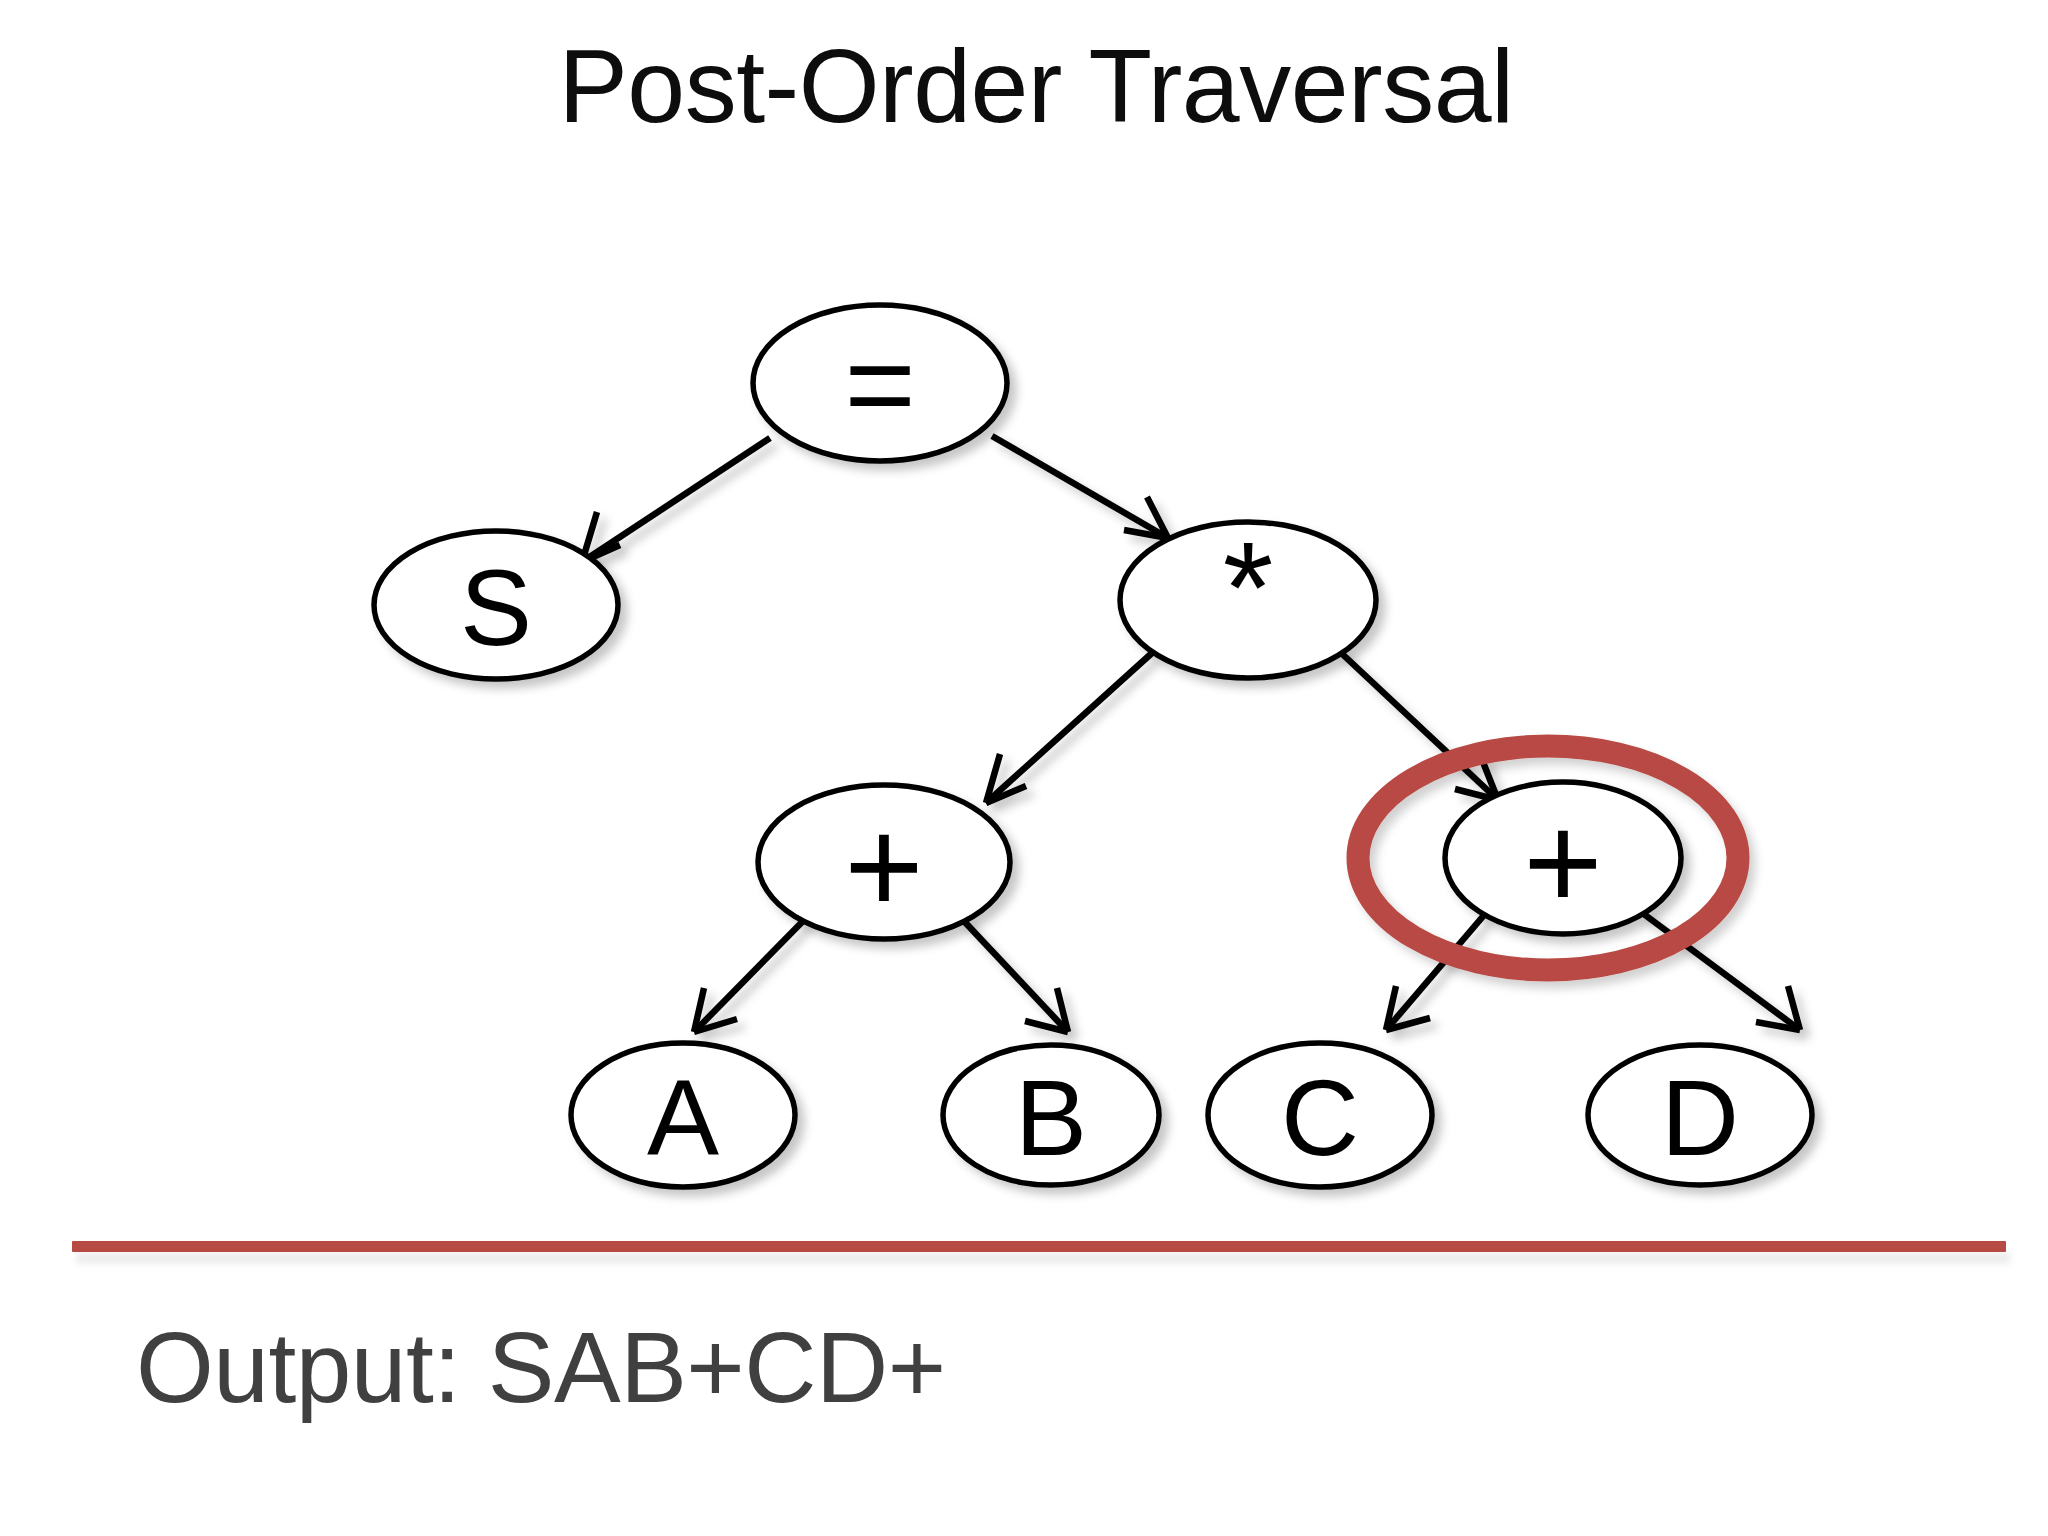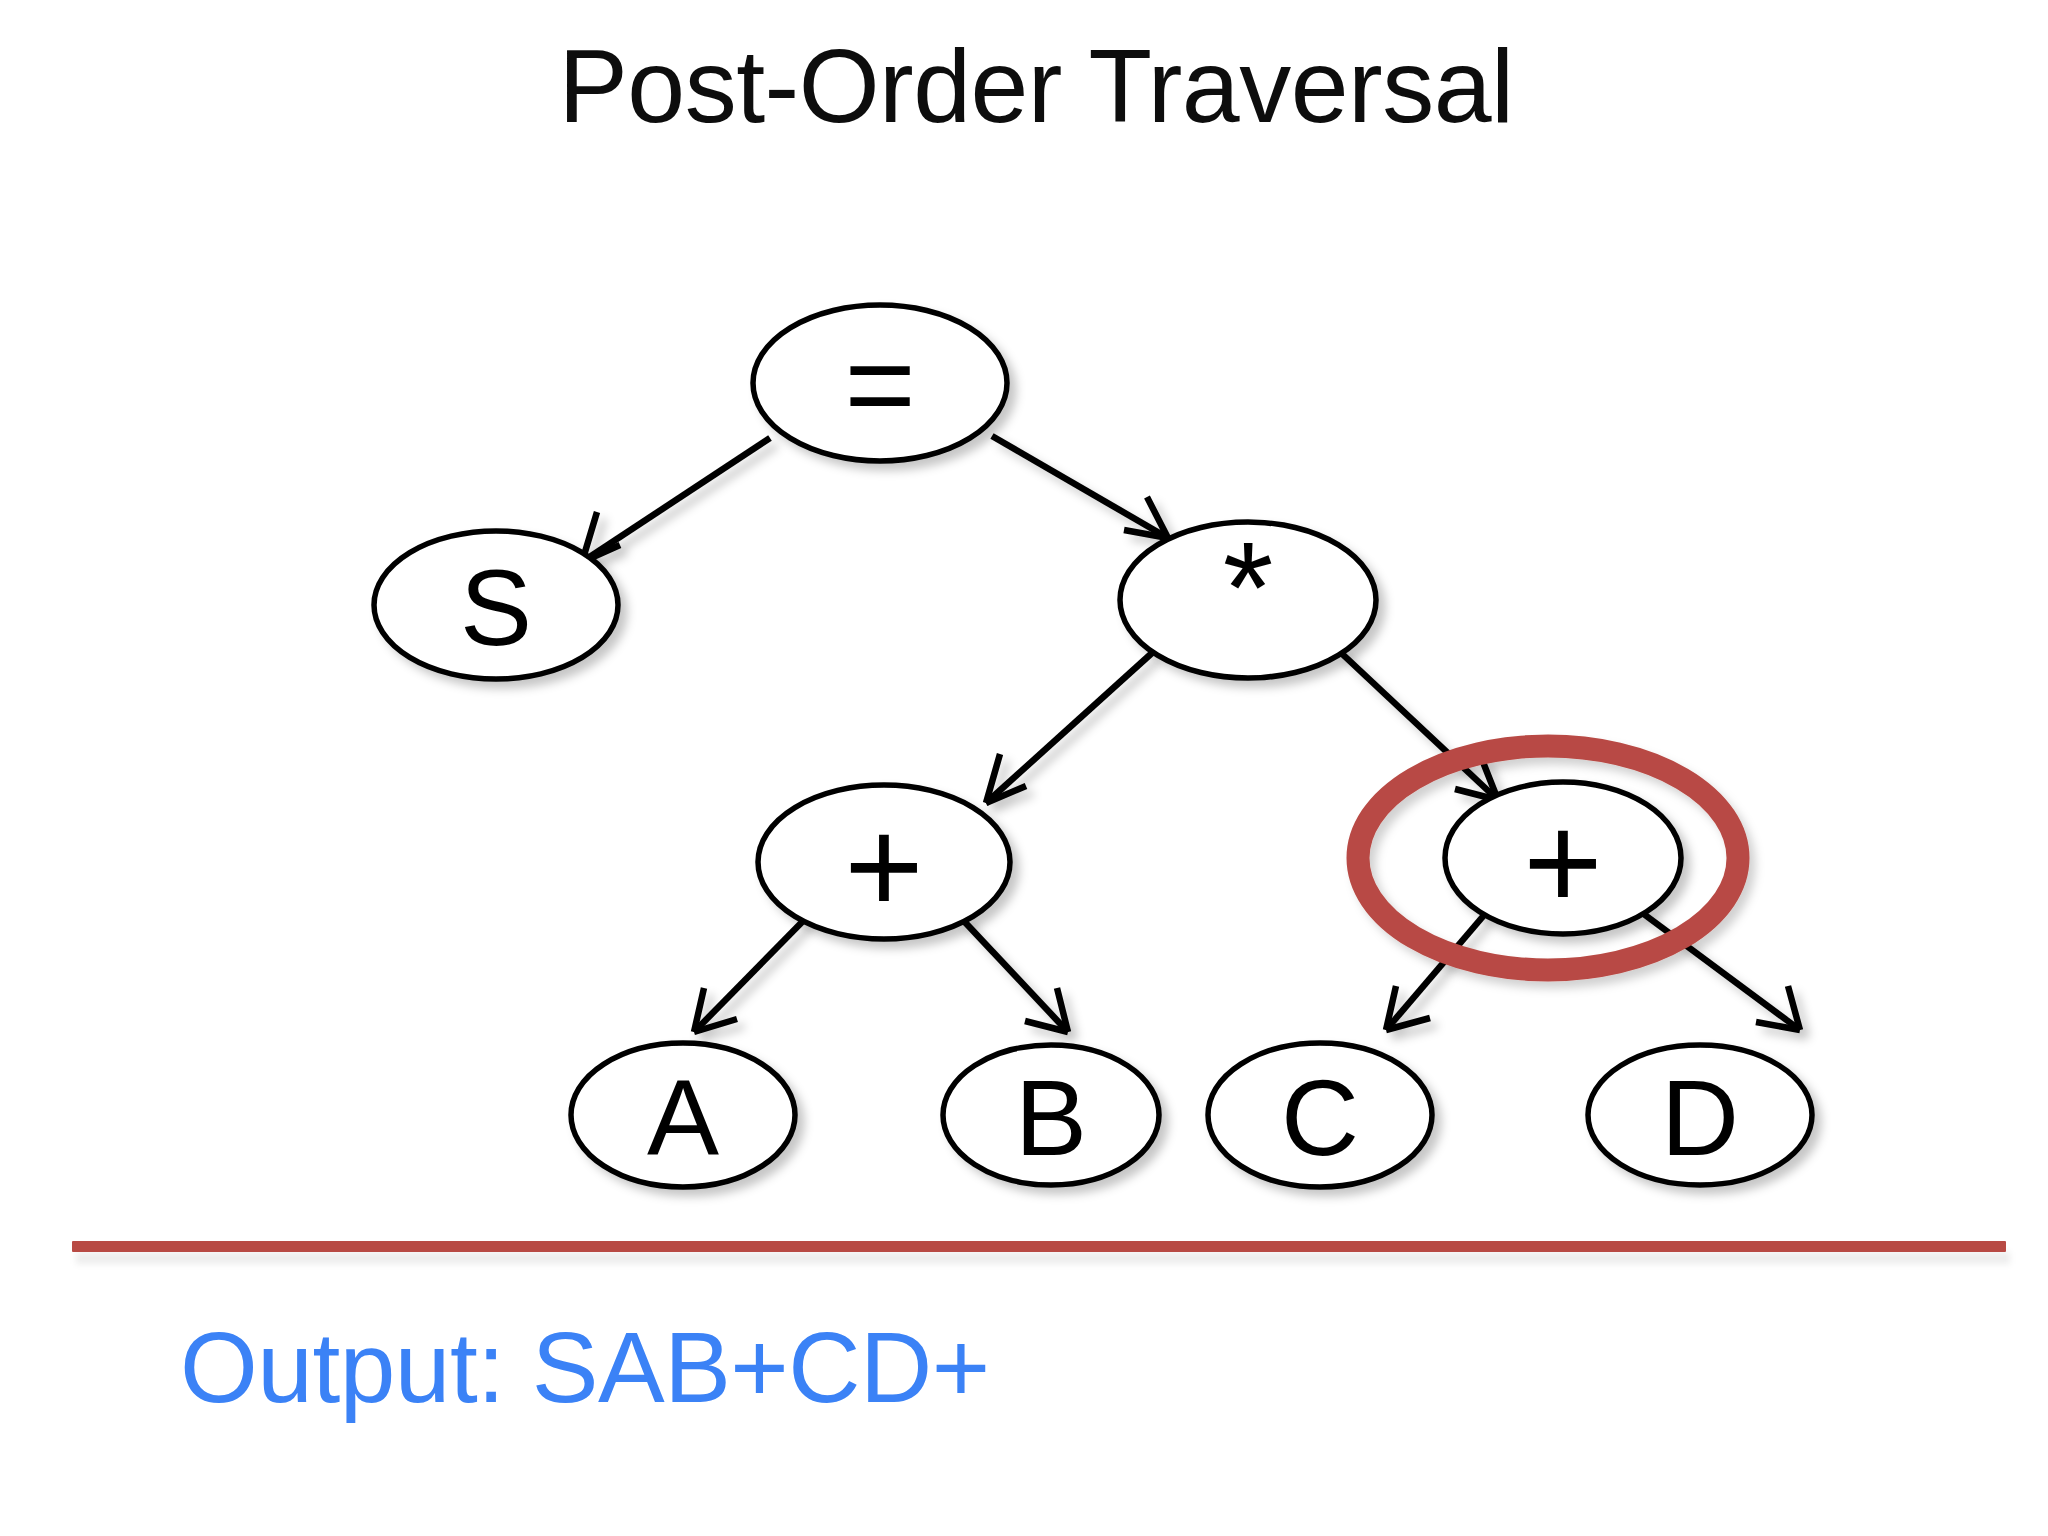--- a/index.html
+++ b/index.html
@@ -89,23 +89,22 @@
     background: rgba(0,0,0,0.07);
     filter: blur(3px);
   }
   #output-line {
     position: absolute;
     left: 136px;
     top: 1310px;
     font-size: 100px;
     font-weight: 400;
     letter-spacing: -0.5px;
-    color: #3b82f6;
+    color: #404040;
     white-space: nowrap;
-    margin-left: 44px;
   }
 </style>
 </head>
 <body>
 
 <div id="slide" style="background: rgb(255, 255, 255);">
 
   <div id="slide-title">Post-Order Traversal</div>
 
   <svg id="tree-svg" viewBox="0 0 2048 1536">

